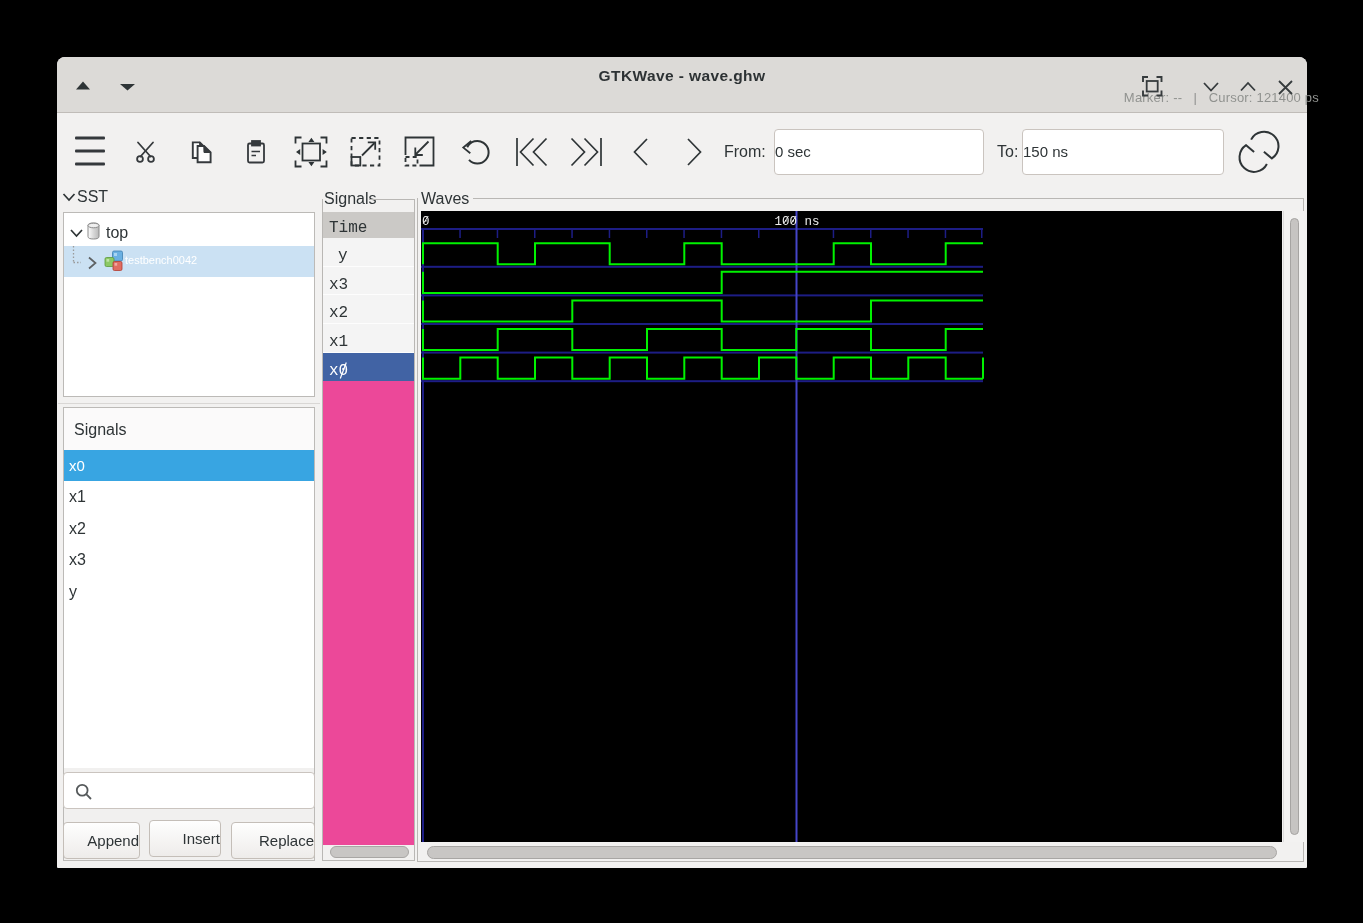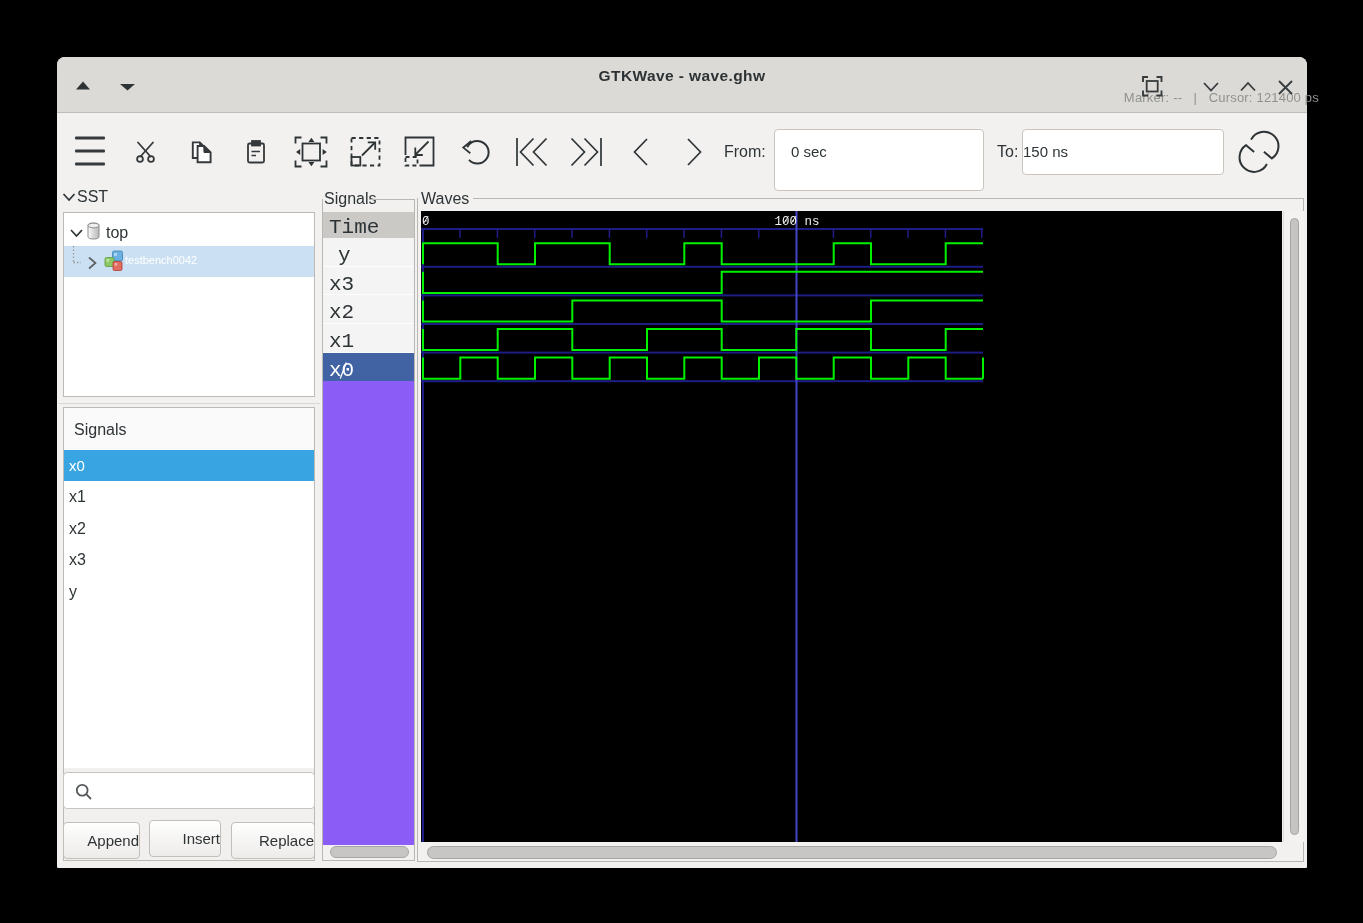--- a/index.html
+++ b/index.html
@@ -103,21 +103,21 @@
       <path d="M 590 22 L 577.5 35 L 590 48"></path>
       <path d="M 631 22 L 643.5 35 L 631 48"></path>
     </g>
 
     <g stroke="#2e3436" stroke-width="2" fill="none">
       <path d="M 1197.1 34.9 L 1189.1 28.2 A 14.5 14.5 0 1 0 1209.9 47.0"></path>
       <path d="M 1206.9 34.7 L 1214.9 41.4 A 14.5 14.5 0 1 0 1194.1 22.6"></path>
     </g>
   </svg>
   <div class="abs lbl15" style="left:667px;top:86px">From:</div>
-  <div class="entry" style="left:717px;top:72px;width:210px;height:62px;line-height:44px;padding-left:16px">0 sec</div>
+  <div class="entry" style="left:717px;top:72px;width:210px;height:46px;line-height:44px;">0 sec</div>
   <div class="abs lbl15" style="left:940px;top:86px">To:</div>
   <div class="entry" style="left:965px;top:72px;width:202px;height:46px;line-height:44px;">150 ns</div>
 
   <svg class="abs" style="left:5px;top:135px" width="16" height="12" viewBox="0 0 16 12">
     <path d="M 1.5 2 L 7 8 L 12.5 2" stroke="#2e3436" stroke-width="1.7" fill="none"></path>
   </svg>
   <div class="abs lbl15" style="left:20px;top:131px">SST</div>
   <div class="abs" style="left:6px;top:155px;width:252px;height:185px;background:#ffffff;border:1px solid #bcbab7;text-align:center;">
     <svg class="abs" style="left:5px;top:14px" width="16" height="12" viewBox="0 0 16 12">
       <path d="M 2 3 L 7.5 9 L 13 3" stroke="#2e3436" stroke-width="1.7" fill="none"></path>
@@ -169,21 +169,21 @@
       <path d="M 11.2 11.2 L 16 16" stroke="#55595b" stroke-width="1.8"></path>
     </svg>
     <div class="btn" style="left:-1px;top:414px;width:77px;height:37px;line-height:35px;">Append</div>
     <div class="btn" style="left:85px;top:412px;width:72px;height:37px;line-height:35px;">Insert</div>
     <div class="btn" style="left:167px;top:414px;width:84px;height:37px;line-height:35px;">Replace</div>
   </div>
 
   <div class="abs lbl15" style="left:267px;top:133px">Signals</div>
   <div class="abs" style="left:265px;top:142px;width:93px;height:662px;border:1px solid #b9b7b4;border-top:none;"></div>
   <div class="abs" style="left:312px;top:142px;width:46px;height:1px;background:#b9b7b4;"></div>
-  <div class="abs" style="left:266px;top:155px;width:91px;height:633px;background:#8b5cf6;font-family:'Liberation Mono',monospace;font-size:21px;">
+  <div class="abs" style="left:266px;top:155px;width:91px;height:633px;background:#ec4899;font-family:'Liberation Mono',monospace;font-size:16px;">
     <div class="abs" style="left:0;top:0;width:91px;height:26.2px;background:#cbc9c6;line-height:32px;padding-left:6px;">Time</div>
     <div class="abs" style="left:0;top:26.2px;width:91px;height:28.6px;background:#f4f4f4;line-height:36px;padding-left:15px;border-bottom:1px solid #fdfdfd;">y</div>
     <div class="abs" style="left:0;top:54.8px;width:91px;height:28.6px;background:#f4f4f4;line-height:36px;padding-left:6px;border-bottom:1px solid #fdfdfd;">x3</div>
     <div class="abs" style="left:0;top:83.4px;width:91px;height:28.6px;background:#f4f4f4;line-height:36px;padding-left:6px;border-bottom:1px solid #fdfdfd;">x2</div>
     <div class="abs" style="left:0;top:112px;width:91px;height:28.6px;background:#f4f4f4;line-height:36px;padding-left:6px;border-bottom:1px solid #fdfdfd;">x1</div>
     <div class="abs" style="left:0;top:140.6px;width:91px;height:28.6px;background:#4163a4;color:#fff;line-height:36px;padding-left:6px;">x0</div>
   </div>
   <div class="abs" style="left:273px;top:789px;width:79px;height:12px;background:#c8c6c4;border:1px solid #a8a6a4;border-radius:6px;"></div>
   <svg class="abs" style="left:282px;top:303px" width="10" height="22" viewBox="0 0 10 22">
     <path d="M 1.3 18.5 L 7.3 2.5" stroke="#ffffff" stroke-width="1.2"></path>

